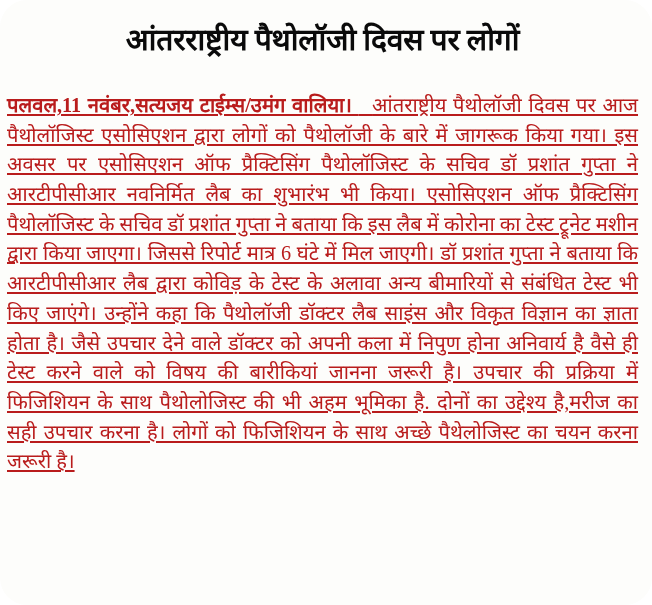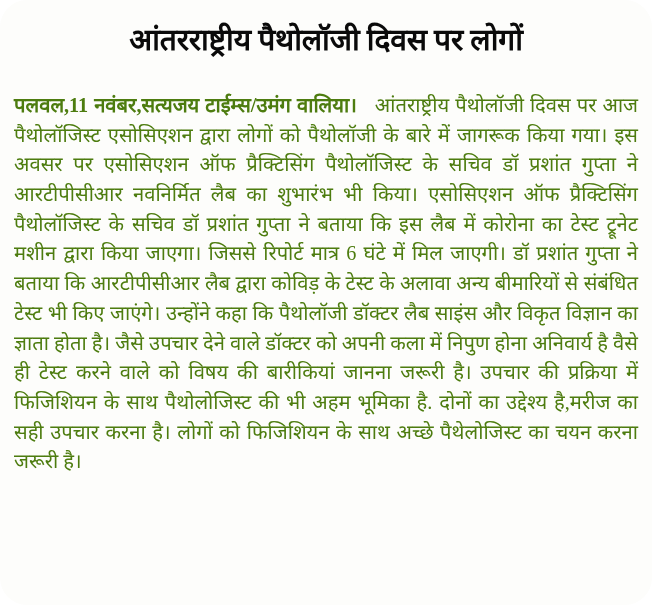--- a/index.html
+++ b/index.html
@@ -13,21 +13,21 @@
     overflow: hidden;
     font-family: "Liberation Serif", "DejaVu Serif", serif;
     color: #101010;
   }
   .page {
     position: relative;
     width: 652px;
     height: 605px;
     background: #fdfdfb;
     box-sizing: border-box;
-    padding: 14px 14px 6px 14px;
+    padding: 14px 14px 6px 7px;
     border-radius: 27px;
   }
   .headline {
     text-align: center;
     font-weight: bold;
     font-size: 30px;
     line-height: 1.30;
     letter-spacing: -0.2px;
     color: #0a0a0a;
     margin: 6px 4px 0 4px;
@@ -40,23 +40,24 @@
     height: 0;
     border: 0;
     margin: 16px 0 0 0;
   }
   .body-text {
     margin-top: 16px;
     font-size: 20.2px;
     line-height: 1.47;
     text-align: justify;
     text-justify: inter-word;
-    color: #4d7c0f;
+    color: #b91c1c;
     -webkit-hyphens: none;
     hyphens: none;
+    text-decoration: underline;
   }
   .dateline {
     font-weight: bold;
   }
   .body-text .sep {
     display: inline;
   }
 </style>
 </head>
 <body>

